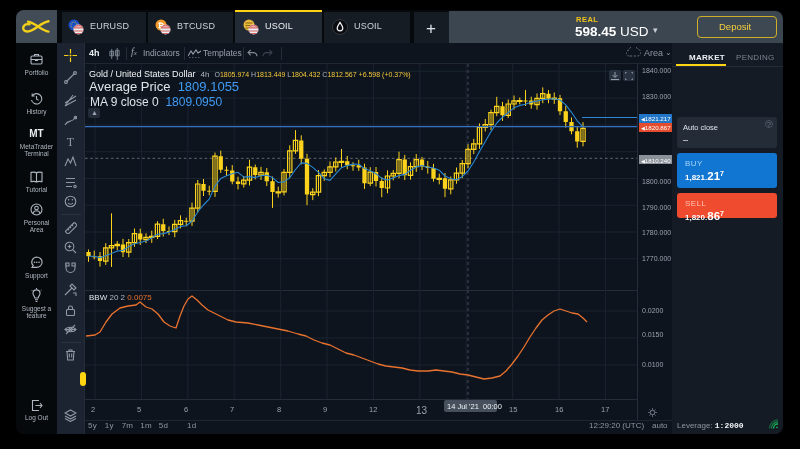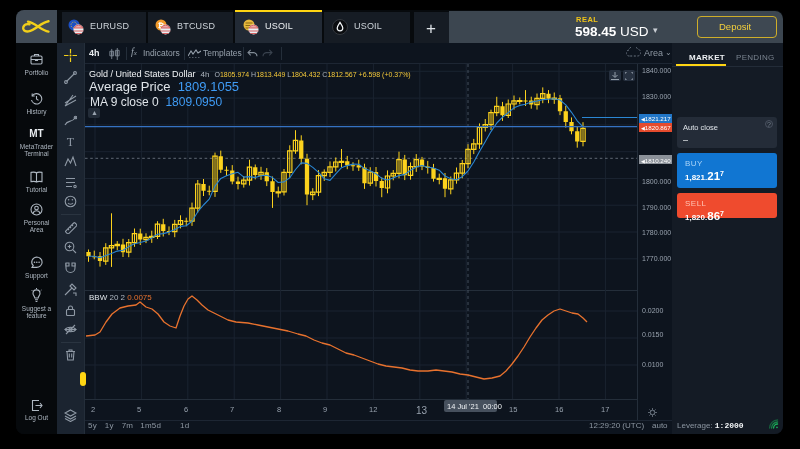--- a/index.html
+++ b/index.html
@@ -302,21 +302,21 @@
       <div class="txt" style="left:238px;top:362px;color:#98a2ae;font-size:7.5px">9</div>
       <div class="txt" style="left:284px;top:362px;color:#98a2ae;font-size:7.5px">12</div>
       <div class="txt" style="left:331px;top:362px;color:#98a2ae;font-size:10px">13</div>
       <div class="txt" style="left:424px;top:362px;color:#98a2ae;font-size:7.5px">15</div>
       <div class="txt" style="left:470px;top:362px;color:#98a2ae;font-size:7.5px">16</div>
       <div class="txt" style="left:516px;top:362px;color:#98a2ae;font-size:7.5px">17</div>
     <div class="abs" style="left:359px;top:357px;width:53px;height:12px;background:#46505d;border-radius:2px"></div>
     <div class="txt" style="left:362px;top:359px;color:#eef1f4;font-size:7.5px">14 Jul '21&nbsp; 00:00</div>
 
     <div class="abs" style="left:0;top:377px;width:587px;height:14px;border-top:1px solid #1d2633"></div>
-    <div class="txt" style="left:3px;top:378px;color:#8d97a2;font-size:8px;letter-spacing:.2px"><span style="margin-right:8px">5y</span><span style="margin-right:8px">1y</span><span style="margin-right:7px">7m</span><span style="">1m</span><span style="margin-right:19px">5d</span><span>1d</span></div>
+    <div class="txt" style="left:3px;top:378px;color:#8d97a2;font-size:8px;letter-spacing:.2px"><span style="margin-right:8px">5y</span><span style="margin-right:8px">1y</span><span style="margin-right:7px">7m</span><span style="margin-right:7px">1m</span><span style="margin-right:19px">5d</span><span>1d</span></div>
     <div class="txt" style="left:504px;top:378px;color:#8d97a2;font-size:8px">12:29:20 (UTC)</div>
     <div class="txt" style="left:567px;top:378px;color:#8d97a2;font-size:8px">auto</div>
   </div>
 
   <div class="abs" style="left:621px;top:54px;width:35px;height:356px;background:#0d141e;border-left:1px solid #242e3a">
     <svg class="abs" style="left:9px;top:343px" width="11" height="11" viewBox="0 0 11 11">
         <path d="M5.5 1.2v1.6M5.5 8.2v1.6M1.2 5.5h1.6M8.2 5.5h1.6M2.5 2.5l1.1 1.1M7.4 7.4l1.1 1.1M8.5 2.5 7.4 3.6M3.6 7.4 2.5 8.5" stroke="#707a86" fill="none"></path>
         <circle cx="5.5" cy="5.5" r="2.2" fill="none" stroke="#707a86"></circle>
       </svg>
     <div class="txt" style="left:4px;top:3px;color:#98a2ae;font-size:7px">1840.000</div>

